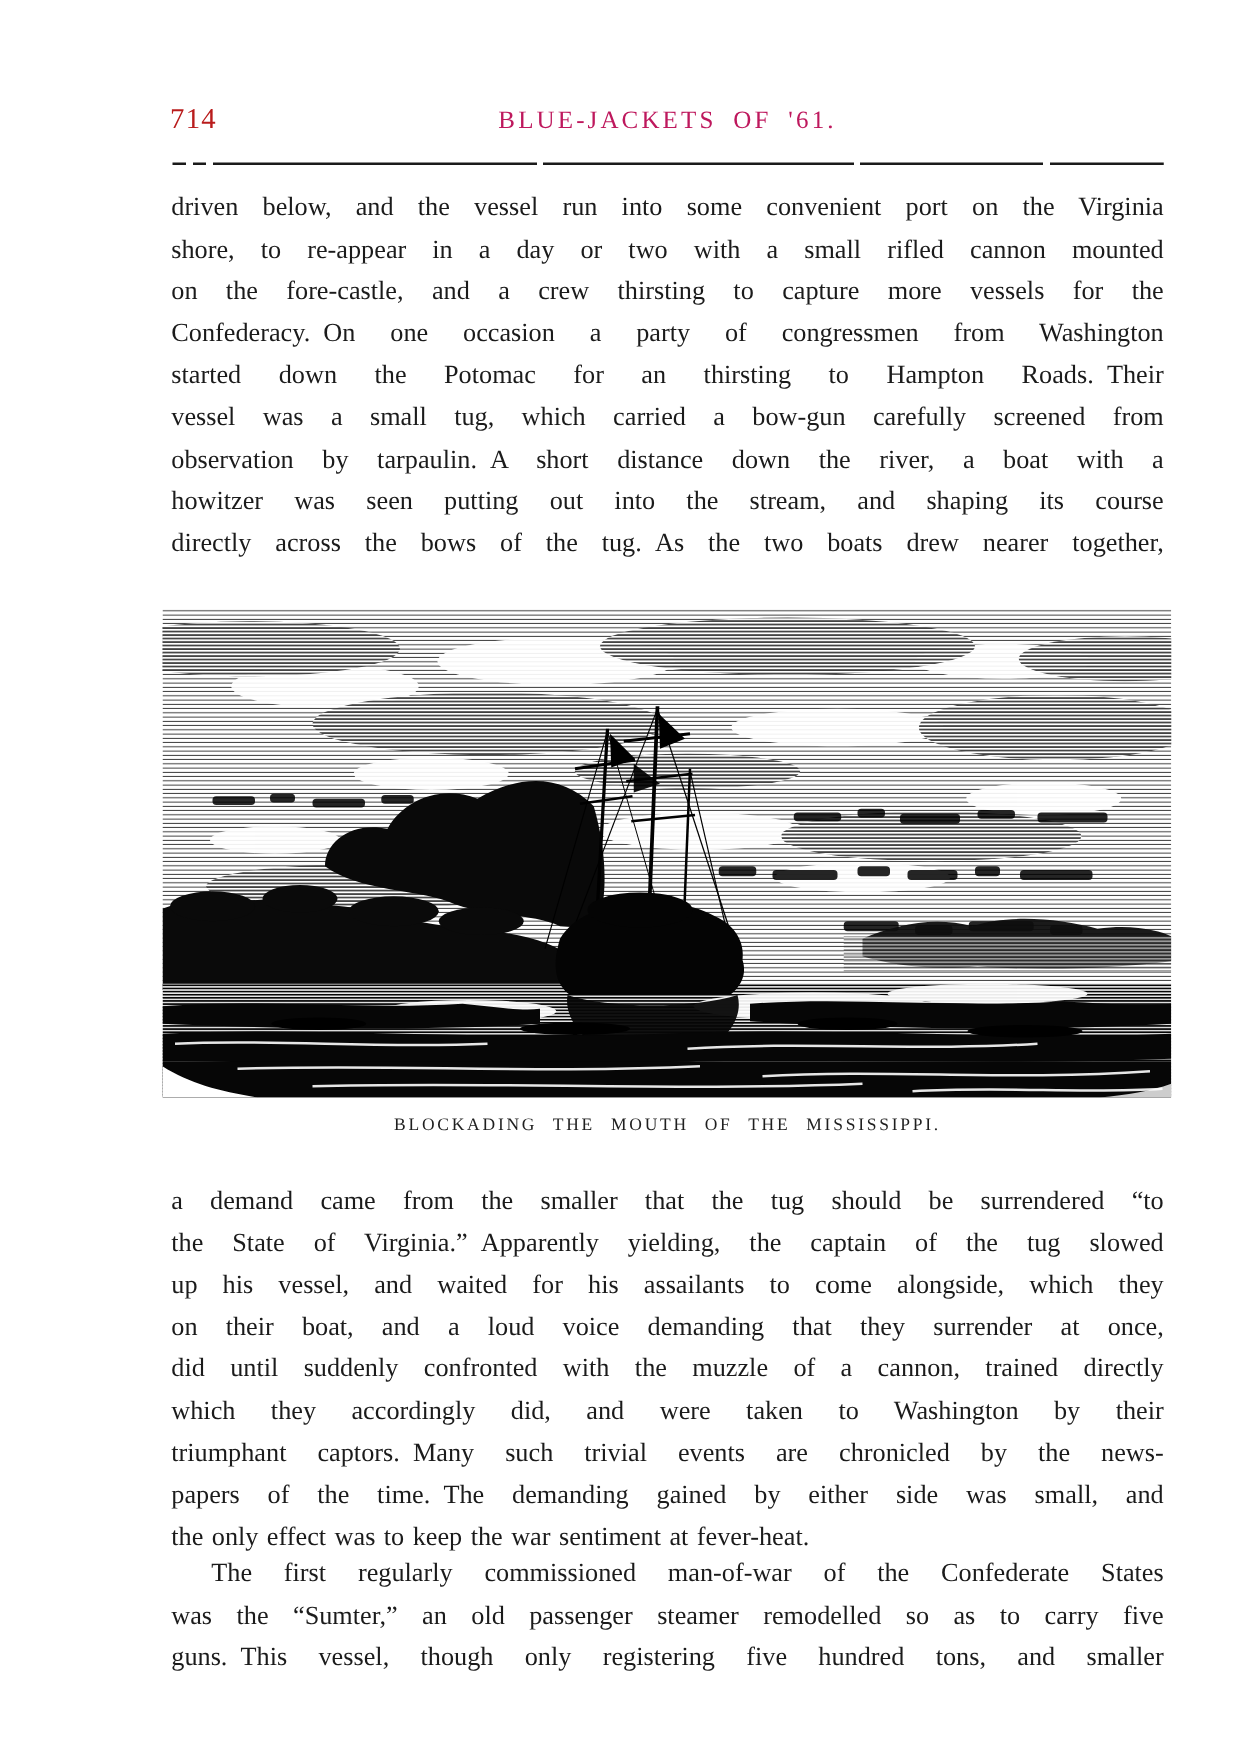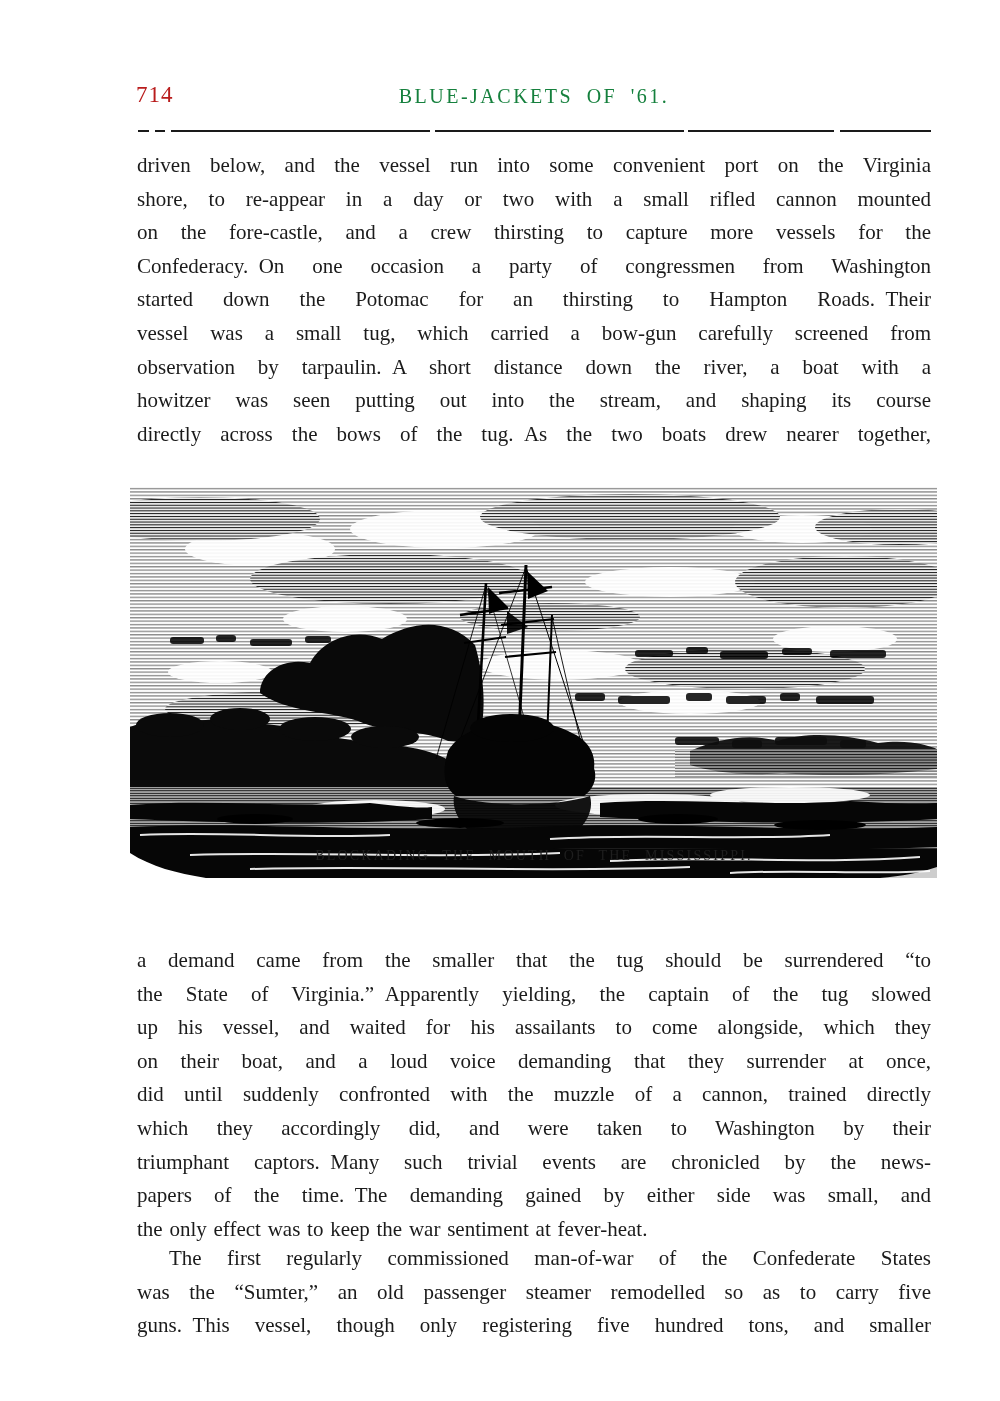--- a/index.html
+++ b/index.html
@@ -17,21 +17,21 @@
     overflow:hidden;
   }
   .page-number {
     position:absolute; left:136px; top:82px;
     font-size:23px; letter-spacing:1px; color:#b91c1c;
   }
   .running-title {
     position:absolute; left:137px; top:85px; width:794px;
     text-align:center;
     font-size:20px; letter-spacing:2.5px; word-spacing:6px;
-    color:#15803d;
+    color:#be185d;
   }
   .head-rule {
     position:absolute; left:138px; top:130px; width:793px; height:2px;
     background:linear-gradient(90deg,
       #1a1a1a 0 1.4%, transparent 1.4% 2.1%,
       #1a1a1a 2.1% 3.4%, transparent 3.4% 4.1%,
       #1a1a1a 4.1% 36.8%, transparent 36.8% 37.4%,
       #1a1a1a 37.4% 68.8%, transparent 68.8% 69.4%,
       #1a1a1a 69.4% 87.8%, transparent 87.8% 88.5%,
       #1a1a1a 88.5% 100%);
@@ -50,21 +50,21 @@
     word-spacing:1.5px;
   }
   .line.flush-left { text-align-last:left; }
   .line.indent { text-indent:32px; }
   .illustration {
     position:absolute; left:130px; top:487px;
     width:807px; height:391px; margin:0; padding:0;
   }
   .illustration svg { display:block; }
   .caption {
-    position:absolute; left:137px; top:848px; width:794px;
+    position:absolute; left:137px; top:893px; width:794px;
     text-align:center;
     font-size:14px; letter-spacing:2.2px; word-spacing:7px;
     color:#1f1f1f;
   }
 </style>
 </head>
 <body>
 
 <div class="page">
 

